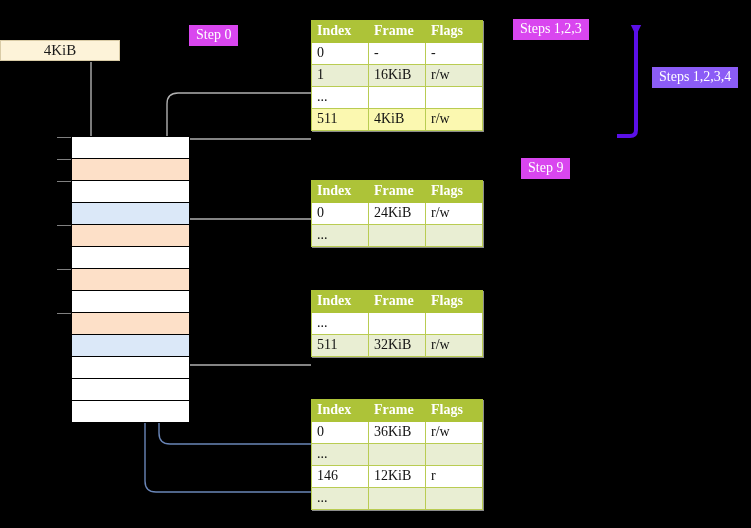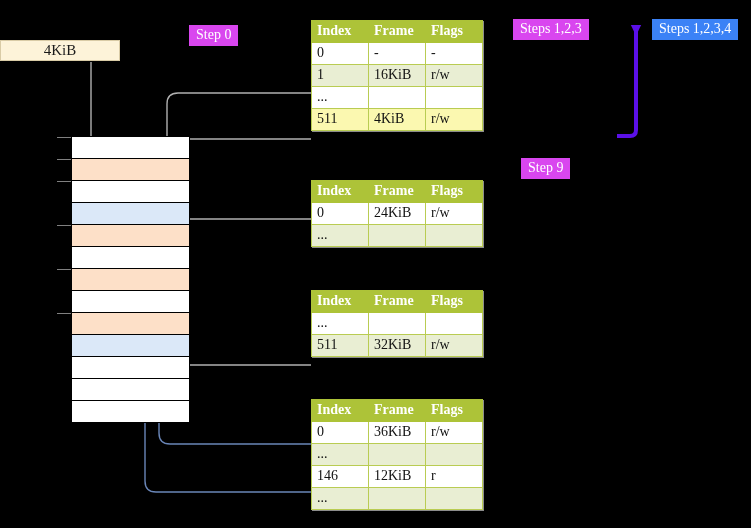--- a/index.html
+++ b/index.html
@@ -38,21 +38,21 @@
   .badge {
     position: absolute;
     color: #ffffff;
     font-size: 14px;
     line-height: 18px;
     padding: 1px 7px 2px 7px;
     white-space: nowrap;
     box-sizing: border-box;
   }
   .badge-crimson { background: #d946ef; }
-  .badge-violet  { background: #3b82f6; }
+  .badge-violet  { background: #8b5cf6; margin-top: 48px; }
 
   
   .mem {
     position: absolute;
     left: 71px;
     top: 136px;
     width: 119px;
     height: 277px;
   }
   .mem-row {

